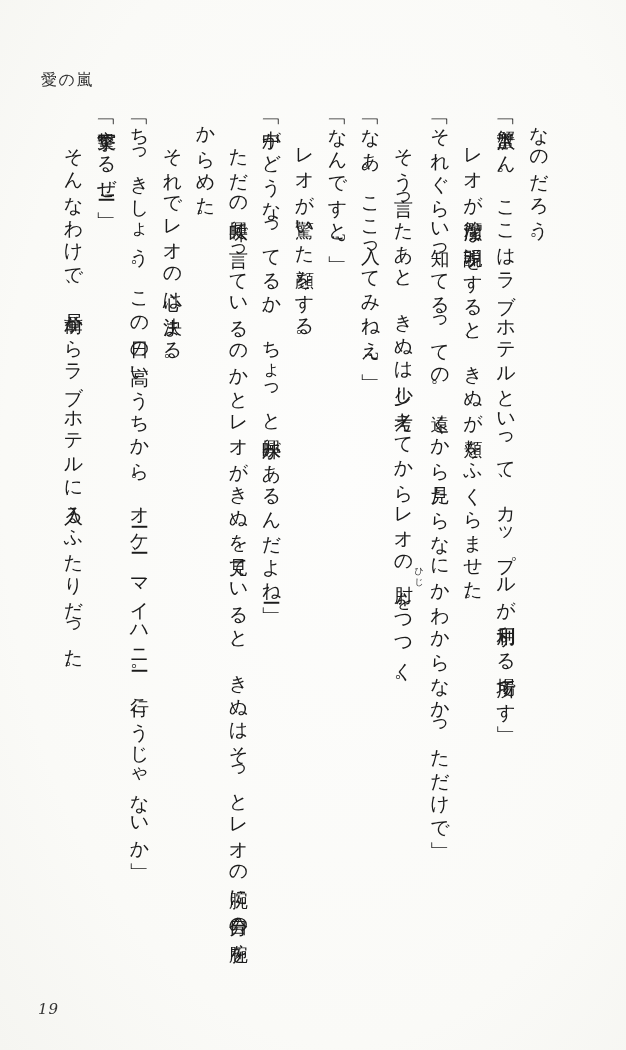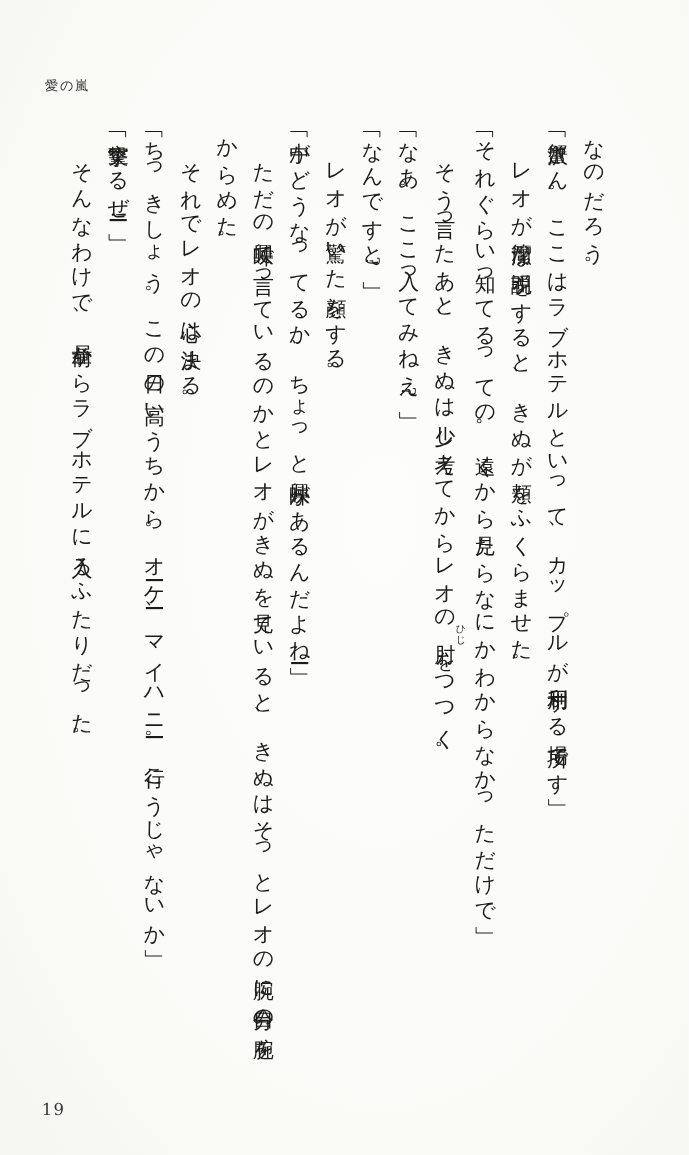--- a/index.html
+++ b/index.html
@@ -13,21 +13,21 @@
     overflow: hidden;
     background: #fbfbf9;
     background-image: radial-gradient(ellipse at 55% 45%, #fdfdfc 0%, #fafaf7 70%, #f5f5f1 100%);
     color: #1d1d1d;
     font-family: "Liberation Serif", serif;
   }
   .running-head {
     position: absolute;
     top: 70px;
     left: 41px;
-    font-size: 12px;
+    font-size: 16px;
     letter-spacing: 1.5px;
     color: #2e2e2e;
     writing-mode: horizontal-tb;
   }
   .text-block {
     position: absolute;
     top: 113px;
     right: 70px;
     height: 853px;
     writing-mode: vertical-rl;
@@ -53,20 +53,21 @@
   rt {
     font-size: 9px;
     letter-spacing: 0;
     color: #2a2a2a;
   }
   .folio {
     position: absolute;
     top: 1000px;
     left: 38px;
     font-size: 15px;
+    font-style: italic;
     font-family: "DejaVu Serif", serif;
     color: #333333;
     letter-spacing: 1px;
   }
 </style>
 </head>
 <body>
 
 <div class="running-head">愛の嵐</div>
 

